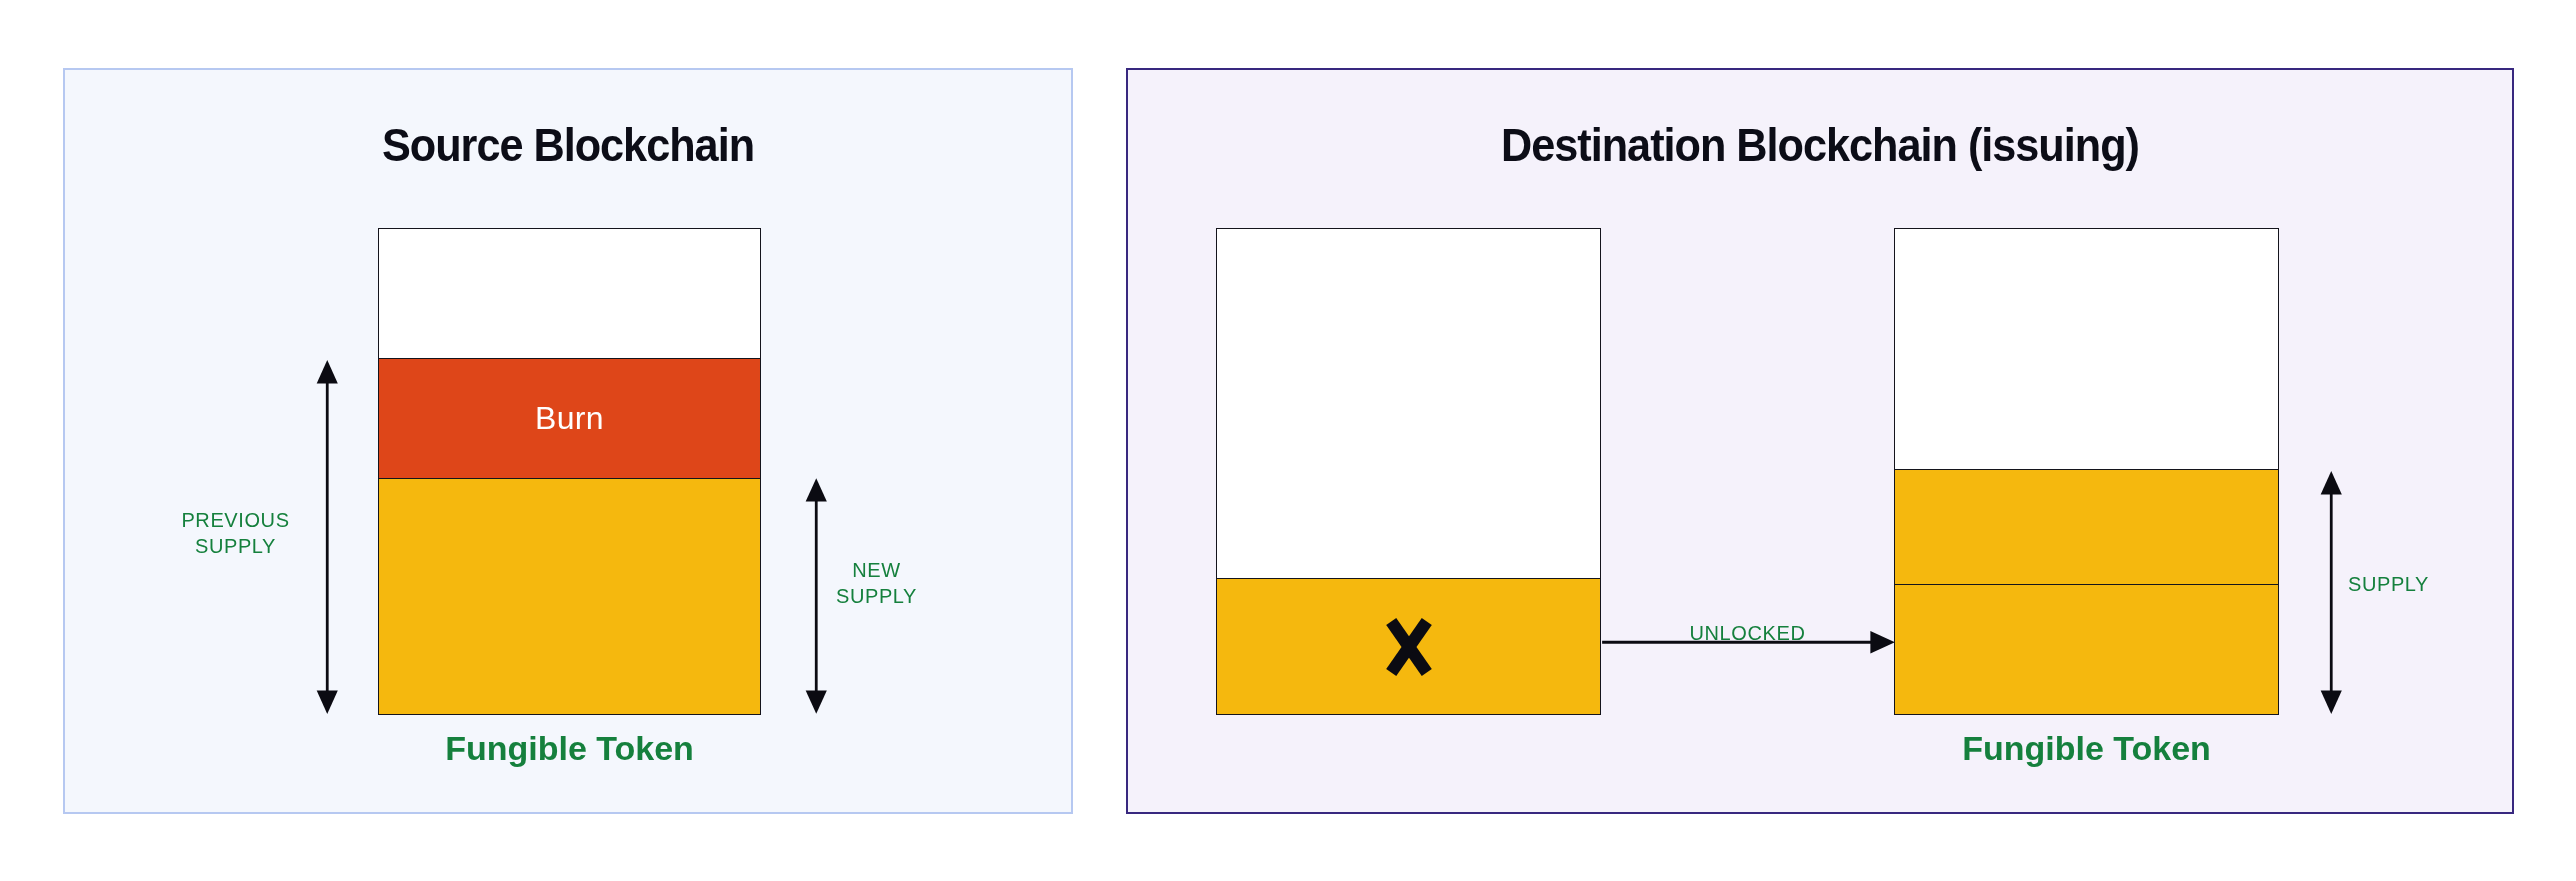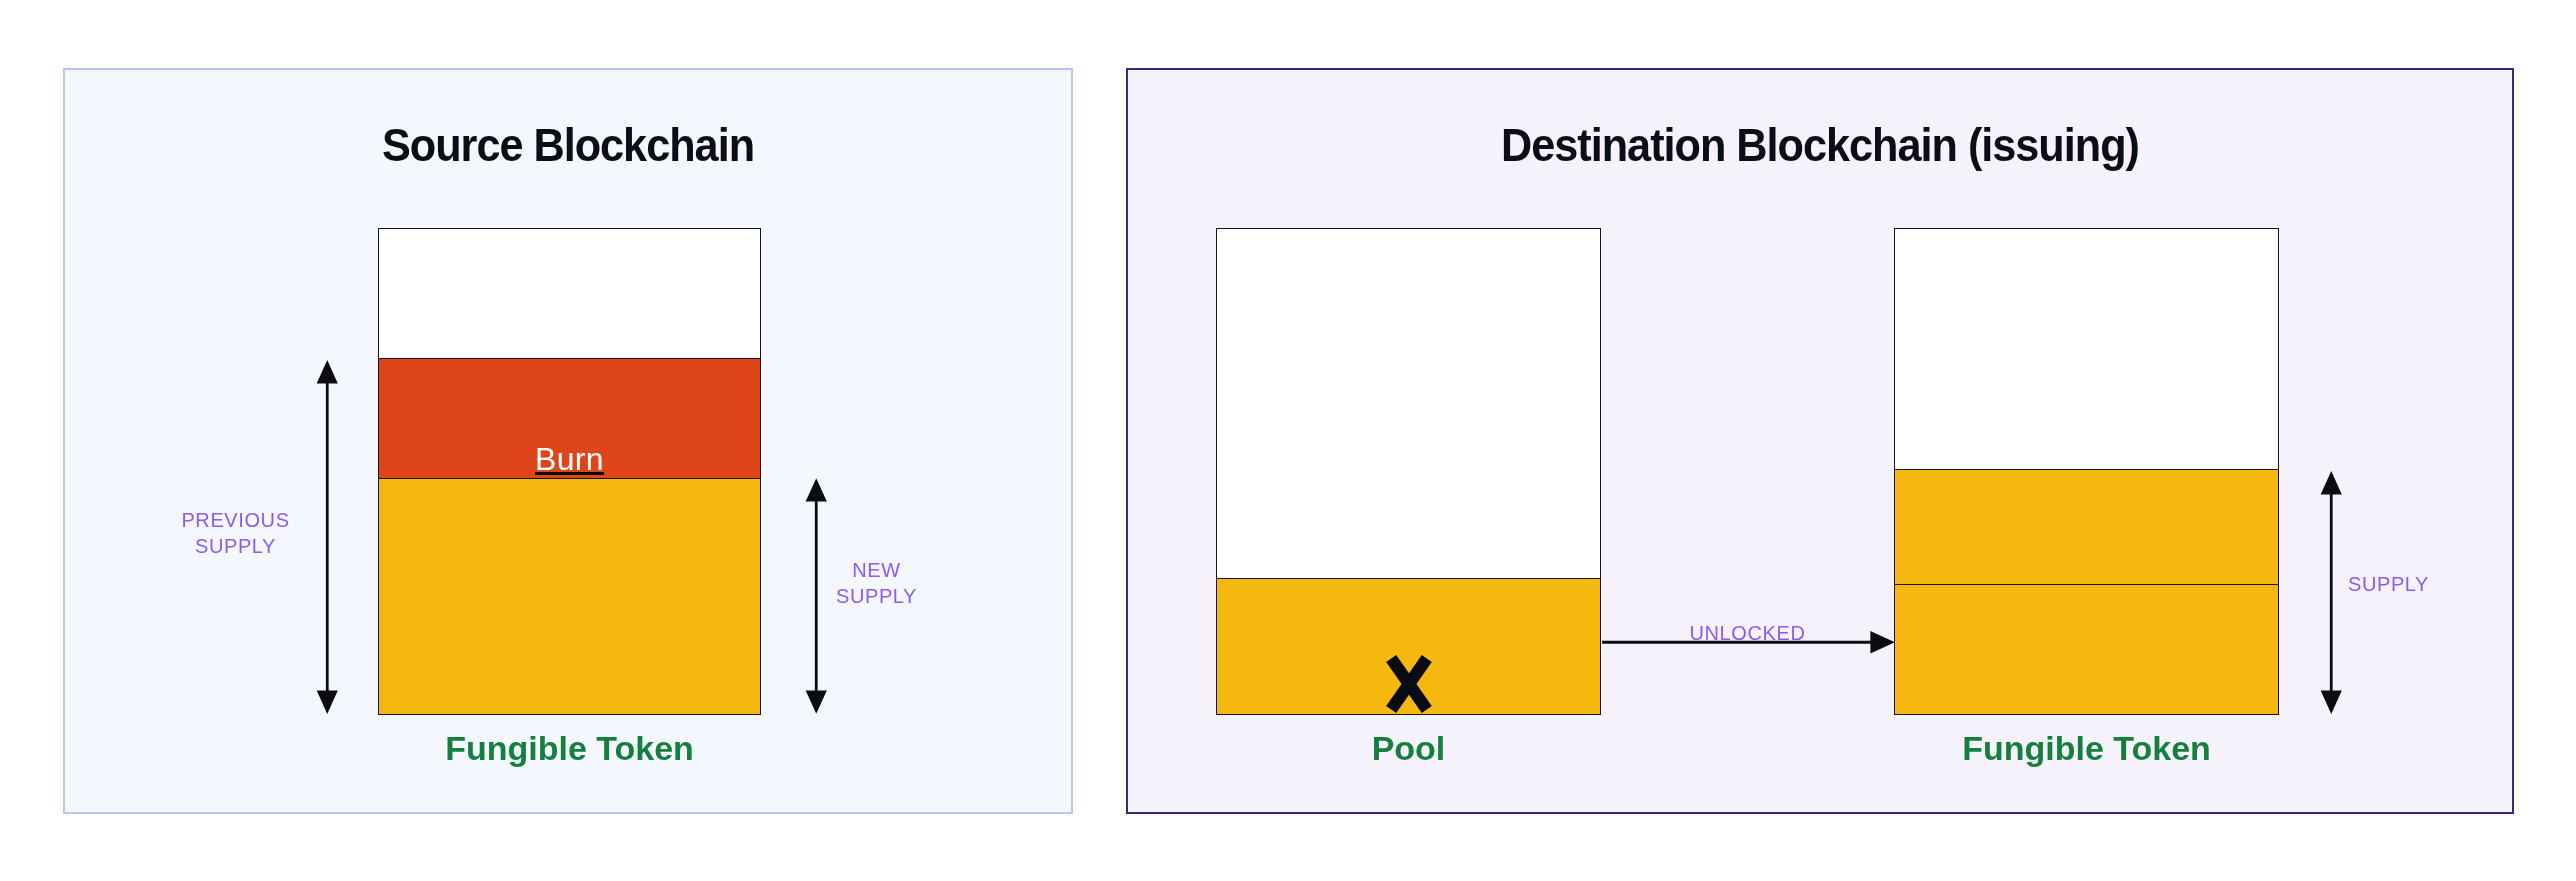--- a/index.html
+++ b/index.html
@@ -40,21 +40,21 @@
     flex-direction: column;
     background: #ffffff;
   }
   .bar-left { left: 378px;  top: 228px; width: 383px; height: 487px; }
   .bar-pool { left: 1216px; top: 228px; width: 385px; height: 487px; }
   .bar-dest { left: 1894px; top: 228px; width: 385px; height: 487px; }
 
   .seg { width: 100%; }
   .seg-divider { border-top: 1.7px solid #14141c; }
   .seg-fill { flex: 1 1 auto; }
-  .seg-center { display: flex; align-items: flex-end; justify-content: center; text-decoration: underline; }
+  .seg-center { display: flex; align-items: center; justify-content: center; }
 
   .seg-burn-label {
     color: #ffffff;
     font-size: 32px;
     font-weight: 500;
     letter-spacing: 0.3px;
   }
 
   
   .bar-caption {
@@ -66,21 +66,21 @@
     white-space: nowrap;
   }
   .caption-left { left: 378px;  top: 731px; width: 383px; }
   .caption-pool { left: 1216px; top: 731px; width: 385px; }
   .caption-dest { left: 1894px; top: 731px; width: 385px; }
 
   
   .measure-label {
     font-size: 20px;
     font-weight: 400;
-    color: #8b5cf6;
+    color: #15803d;
     letter-spacing: 0.6px;
     text-align: center;
     line-height: 1.32;
     white-space: nowrap;
   }
   .label-prev     { left: 141px;  top: 507px;  width: 189px; }
   .label-new      { left: 821px; top: 557px; width: 111px; }
   .label-unlocked { left: 1601px; top: 620px; width: 293px; }
   .label-supply   { left: 2344px; top: 571px; width: 89px; }
 
@@ -134,21 +134,20 @@
   <div class="abs bar bar-pool">
     <div class="seg" style="height: 349px; background-color: rgb(255, 255, 255);"></div>
     <div class="seg seg-divider seg-fill seg-center" style="background-color: rgb(245, 184, 14);">
       <svg width="60" height="60" viewBox="0 0 108 108">
         <line x1="22" y1="8" x2="86" y2="100" stroke="#0b0b12" stroke-width="22"></line>
         <line x1="86" y1="8" x2="22" y2="100" stroke="#0b0b12" stroke-width="22"></line>
       </svg>
     </div>
   </div>
 
-  <div class="abs bar-caption caption-pool">Pool</div>
 
   <div class="abs measure-label label-unlocked">UNLOCKED</div>
   <svg class="abs arrow-svg" style="left:1601px; top:630px" width="295" height="24.5" viewBox="0 0 530 44">
     <line class="arrow-stroke" x1="2" y1="22" x2="488" y2="22"></line>
     <polygon class="arrow-fill" points="528,22 484,2 484,42"></polygon>
   </svg>
 
   <div class="abs bar bar-dest">
     <div class="seg" style="height: 240px; background-color: rgb(255, 255, 255);"></div>
     <div class="seg seg-divider" style="height: 114px; background-color: rgb(245, 184, 14);"></div>

